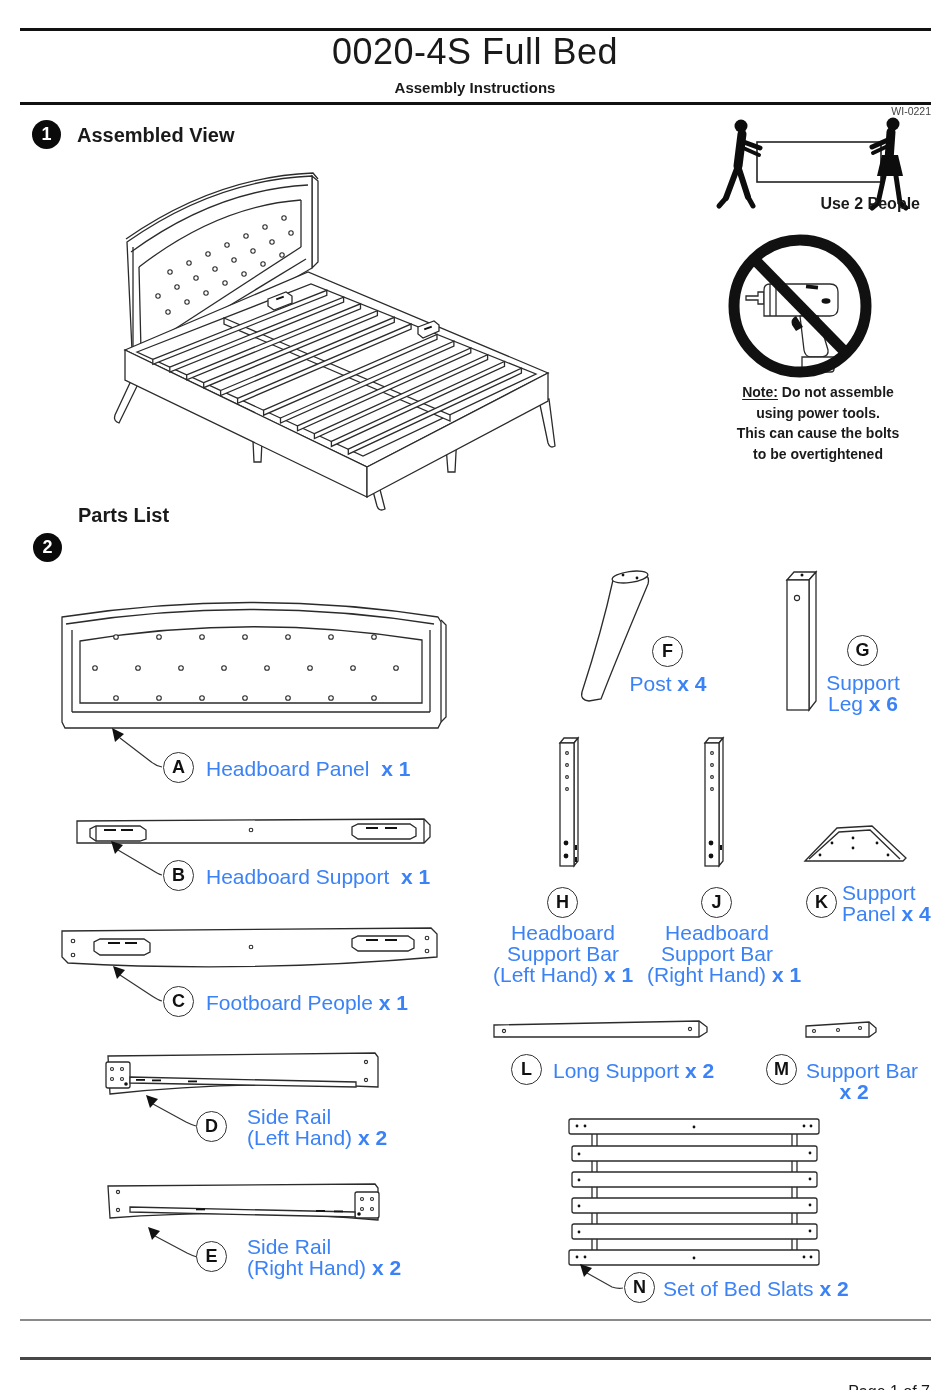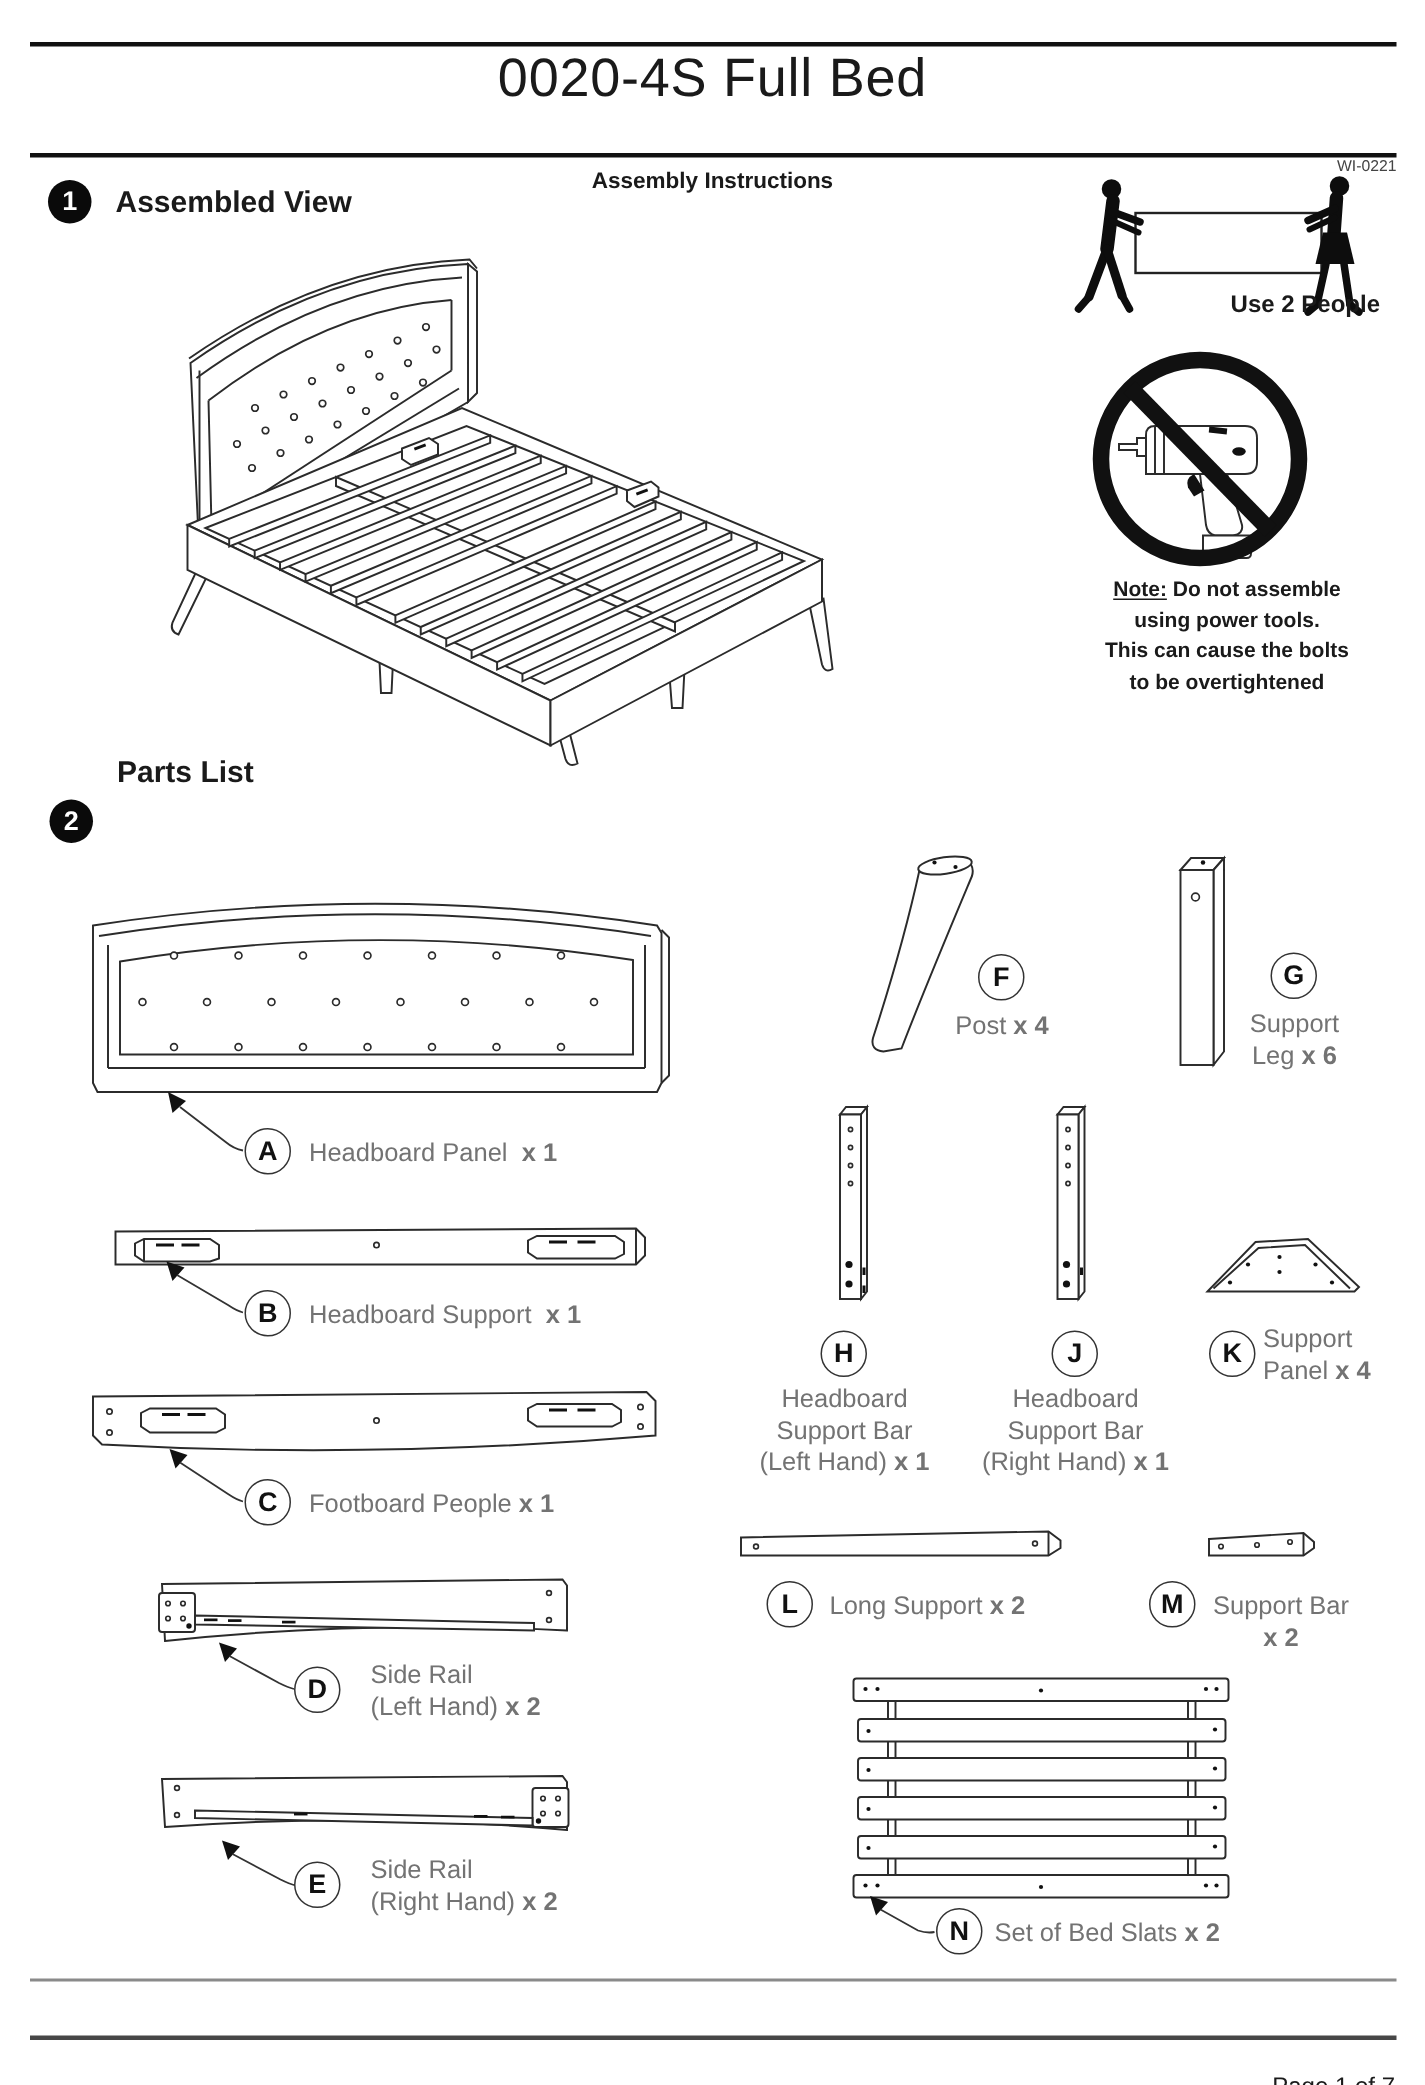--- a/index.html
+++ b/index.html
@@ -1,24 +1,24 @@
 <!DOCTYPE html>
 <html><head>
 <meta charset="utf-8">
 <style>
   html,body{margin:0;padding:0;background:#fff;}
   body{width:950px;height:1390px;position:relative;font-family:"Liberation Sans",sans-serif;color:#1a1a1a;overflow:hidden;}
   .rule{position:absolute;left:20px;width:911px;background:#111;}
   .title{position:absolute;left:0;top:31px;width:950px;text-align:center;font-size:36px;font-weight:400;letter-spacing:.5px;}
-  .subtitle{position:absolute;left:0;top:79px;width:950px;text-align:center;font-size:15px;font-weight:bold;margin-top:33px;}
+  .subtitle{position:absolute;left:0;top:79px;width:950px;text-align:center;font-size:15px;font-weight:bold;}
   .doccode{position:absolute;left:730px;top:105px;width:201px;text-align:right;font-size:10.5px;color:#444;}
   .secbadge{position:absolute;width:29px;height:29px;border-radius:50%;background:#0a0a0a;color:#fff;display:flex;align-items:center;justify-content:center;font-weight:bold;font-size:18px;}
   .sectitle{position:absolute;font-size:20px;font-weight:bold;}
   .badge{position:absolute;width:31px;height:31px;border:1.7px solid #333;border-radius:50%;background:#fff;box-sizing:border-box;display:flex;align-items:center;justify-content:center;font-weight:bold;font-size:18px;color:#111;}
-  .pt{position:absolute;font-size:17px;color:#737373;white-space:nowrap;line-height:21px;}
+  .pt{position:absolute;font-size:21px;color:#3b82f6;white-space:nowrap;line-height:21px;}
   .pt b{font-weight:bold;}
   .ctr{text-align:center;}
   .use2{position:absolute;left:715px;top:195px;width:205px;text-align:right;font-weight:bold;font-size:16px;}
   .note{position:absolute;left:701px;top:382px;width:234px;text-align:center;font-weight:bold;font-size:14px;line-height:20.5px;}
   .note u{text-underline-offset:2px;}
   .footer-text{position:absolute;left:630px;top:1383px;width:300px;text-align:right;font-size:16px;}
   svg{position:absolute;}
   .ln{stroke:#2b2b2b;stroke-width:1.3;fill:none;}
   .fw{stroke:#2b2b2b;stroke-width:1.3;fill:#fff;}
   .hole{stroke:#2b2b2b;stroke-width:1.1;fill:#fff;}

